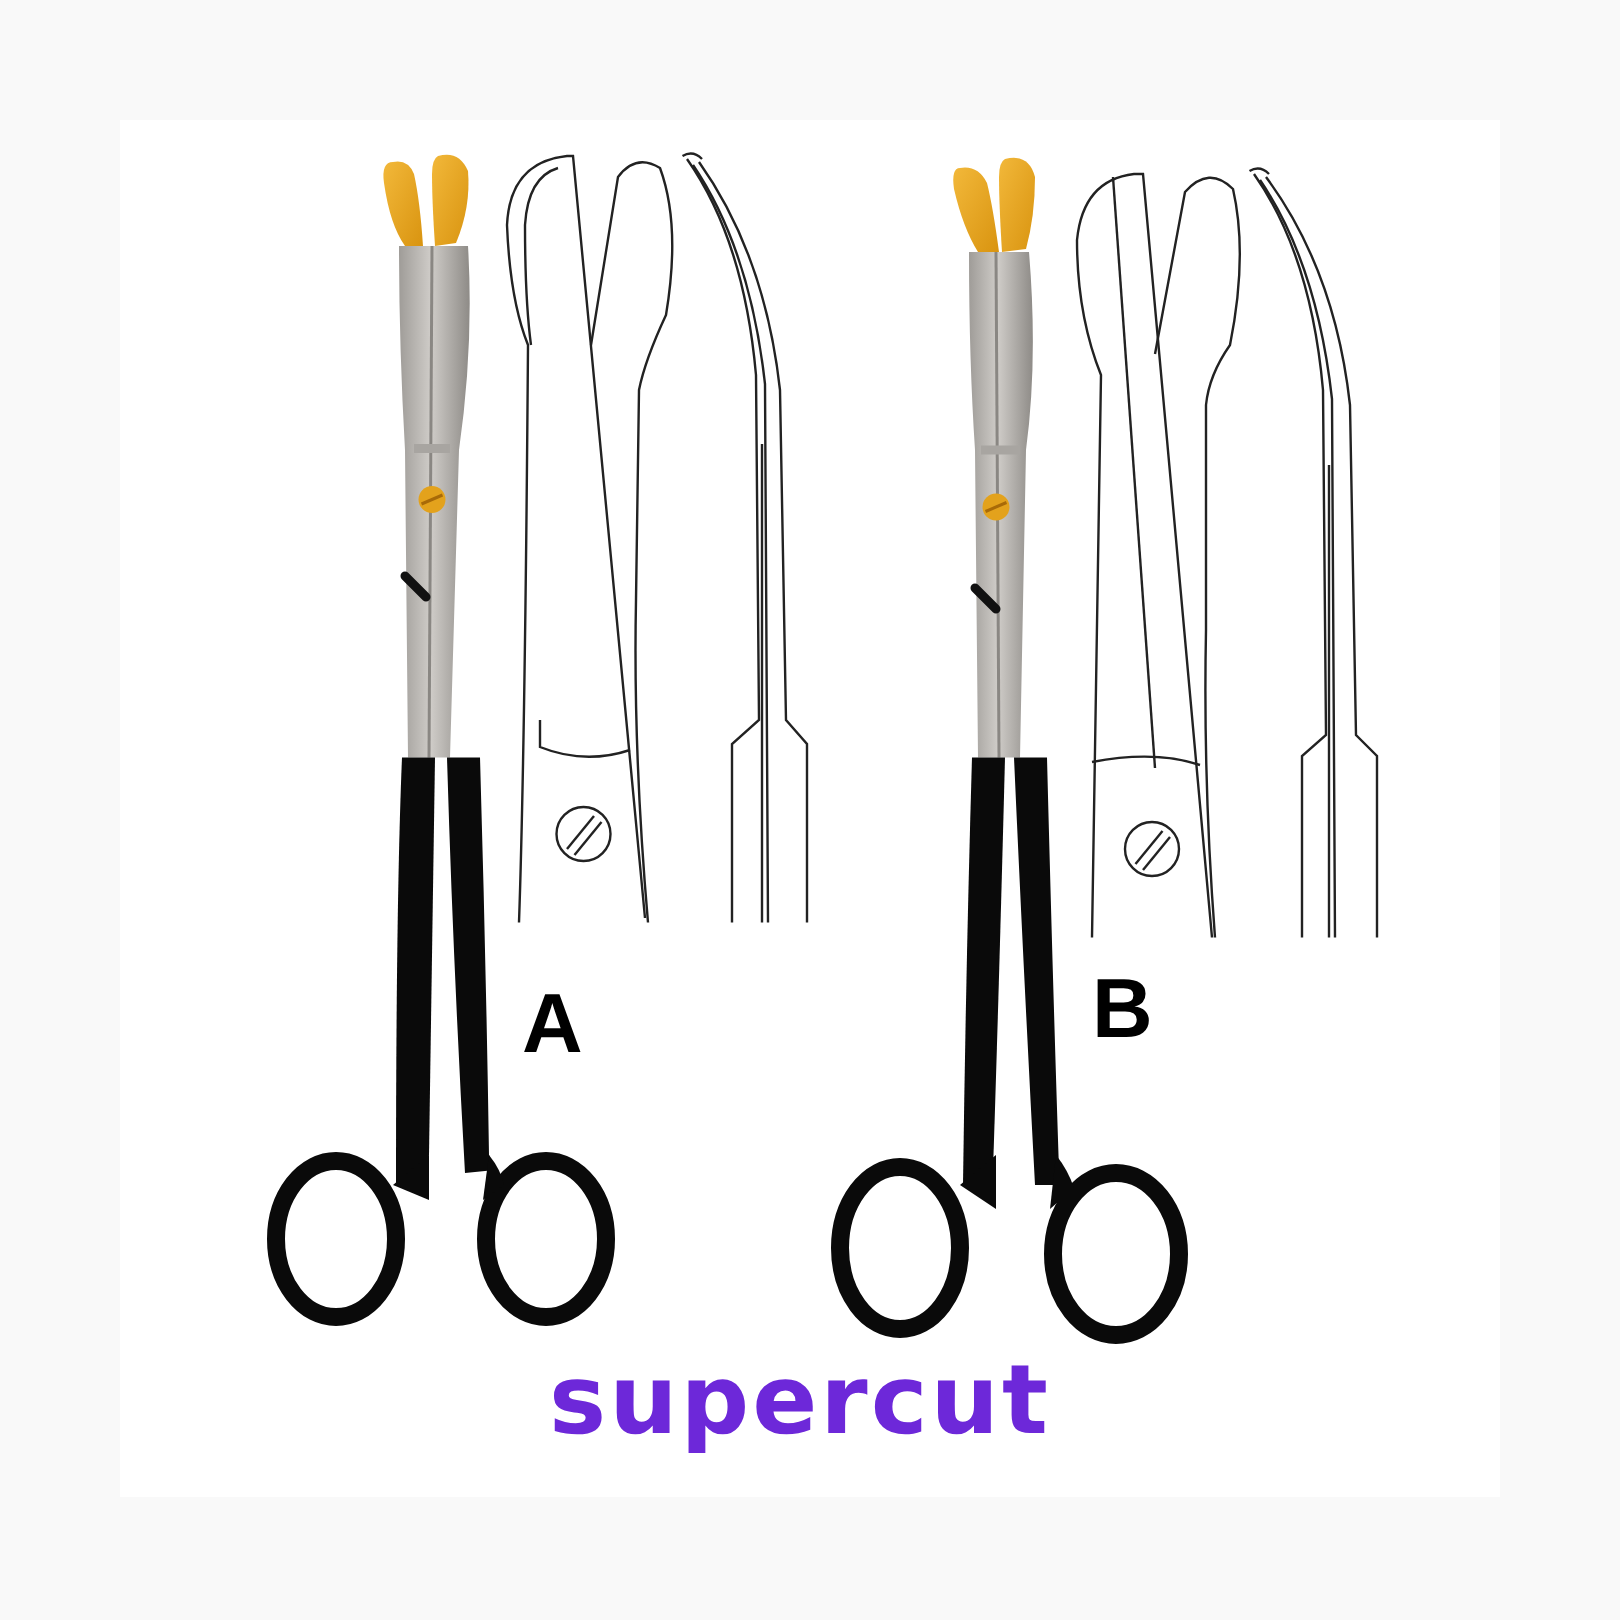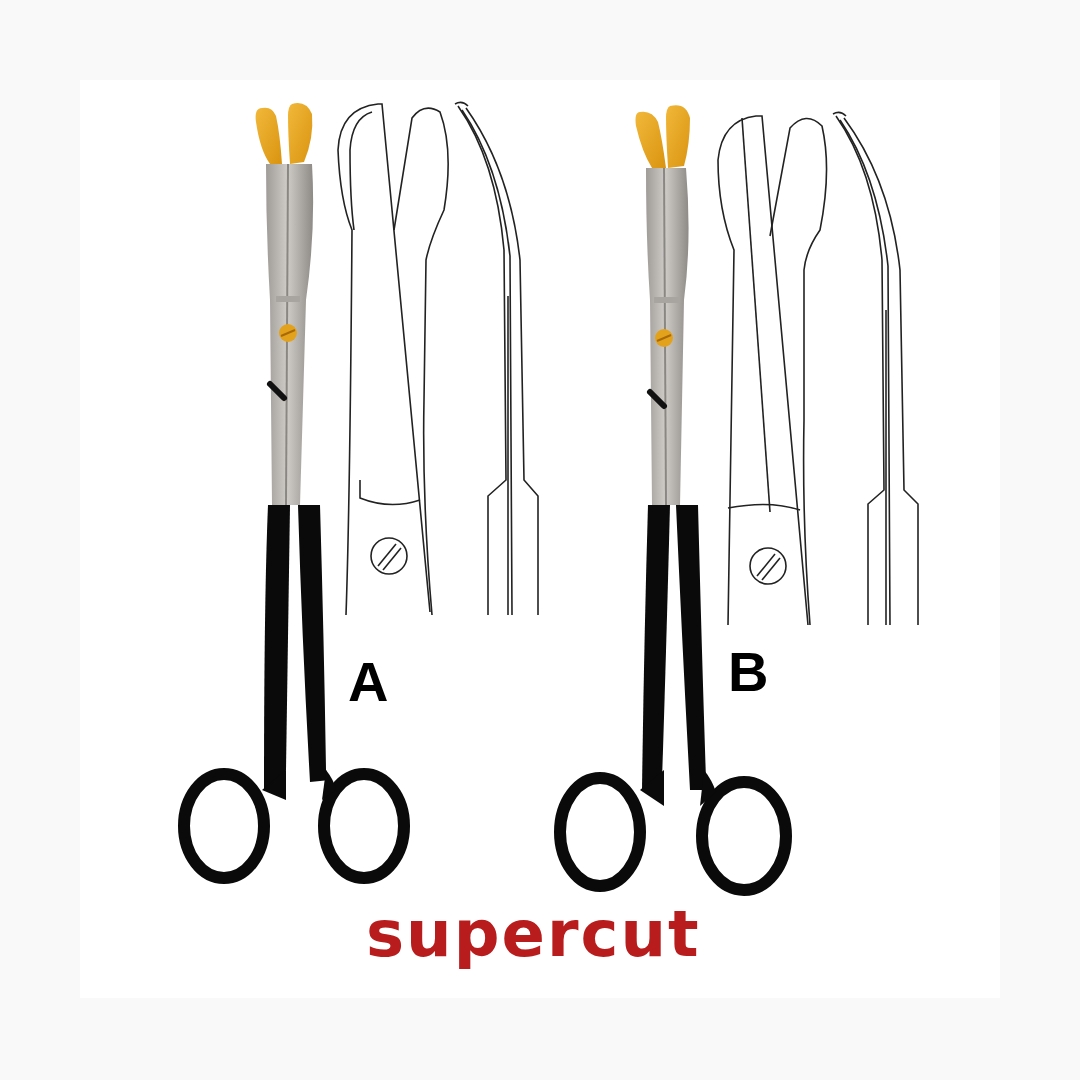--- a/index.html
+++ b/index.html
@@ -114,13 +114,13 @@
     <path d="M844 118 Q890 180 900 270 L904 490 L918 504 L918 625"></path>
     <path d="M840 120 Q878 176 888 266 L890 625"></path>
     <path d="M833 114 Q840 110 846 116"></path>
     <line x1="886" y1="310" x2="886" y2="625"></line>
   </g>
 </svg>
 
 <div class="label" style="left:348px; top:654px;">A</div>
 <div class="label" style="left:728px; top:644px;">B</div>
 
-<div class="logo" style="color: #b91c1c;">supercut</div>
+<div class="logo" style="color: #6d28d9;">supercut</div>
 
 </body></html>

